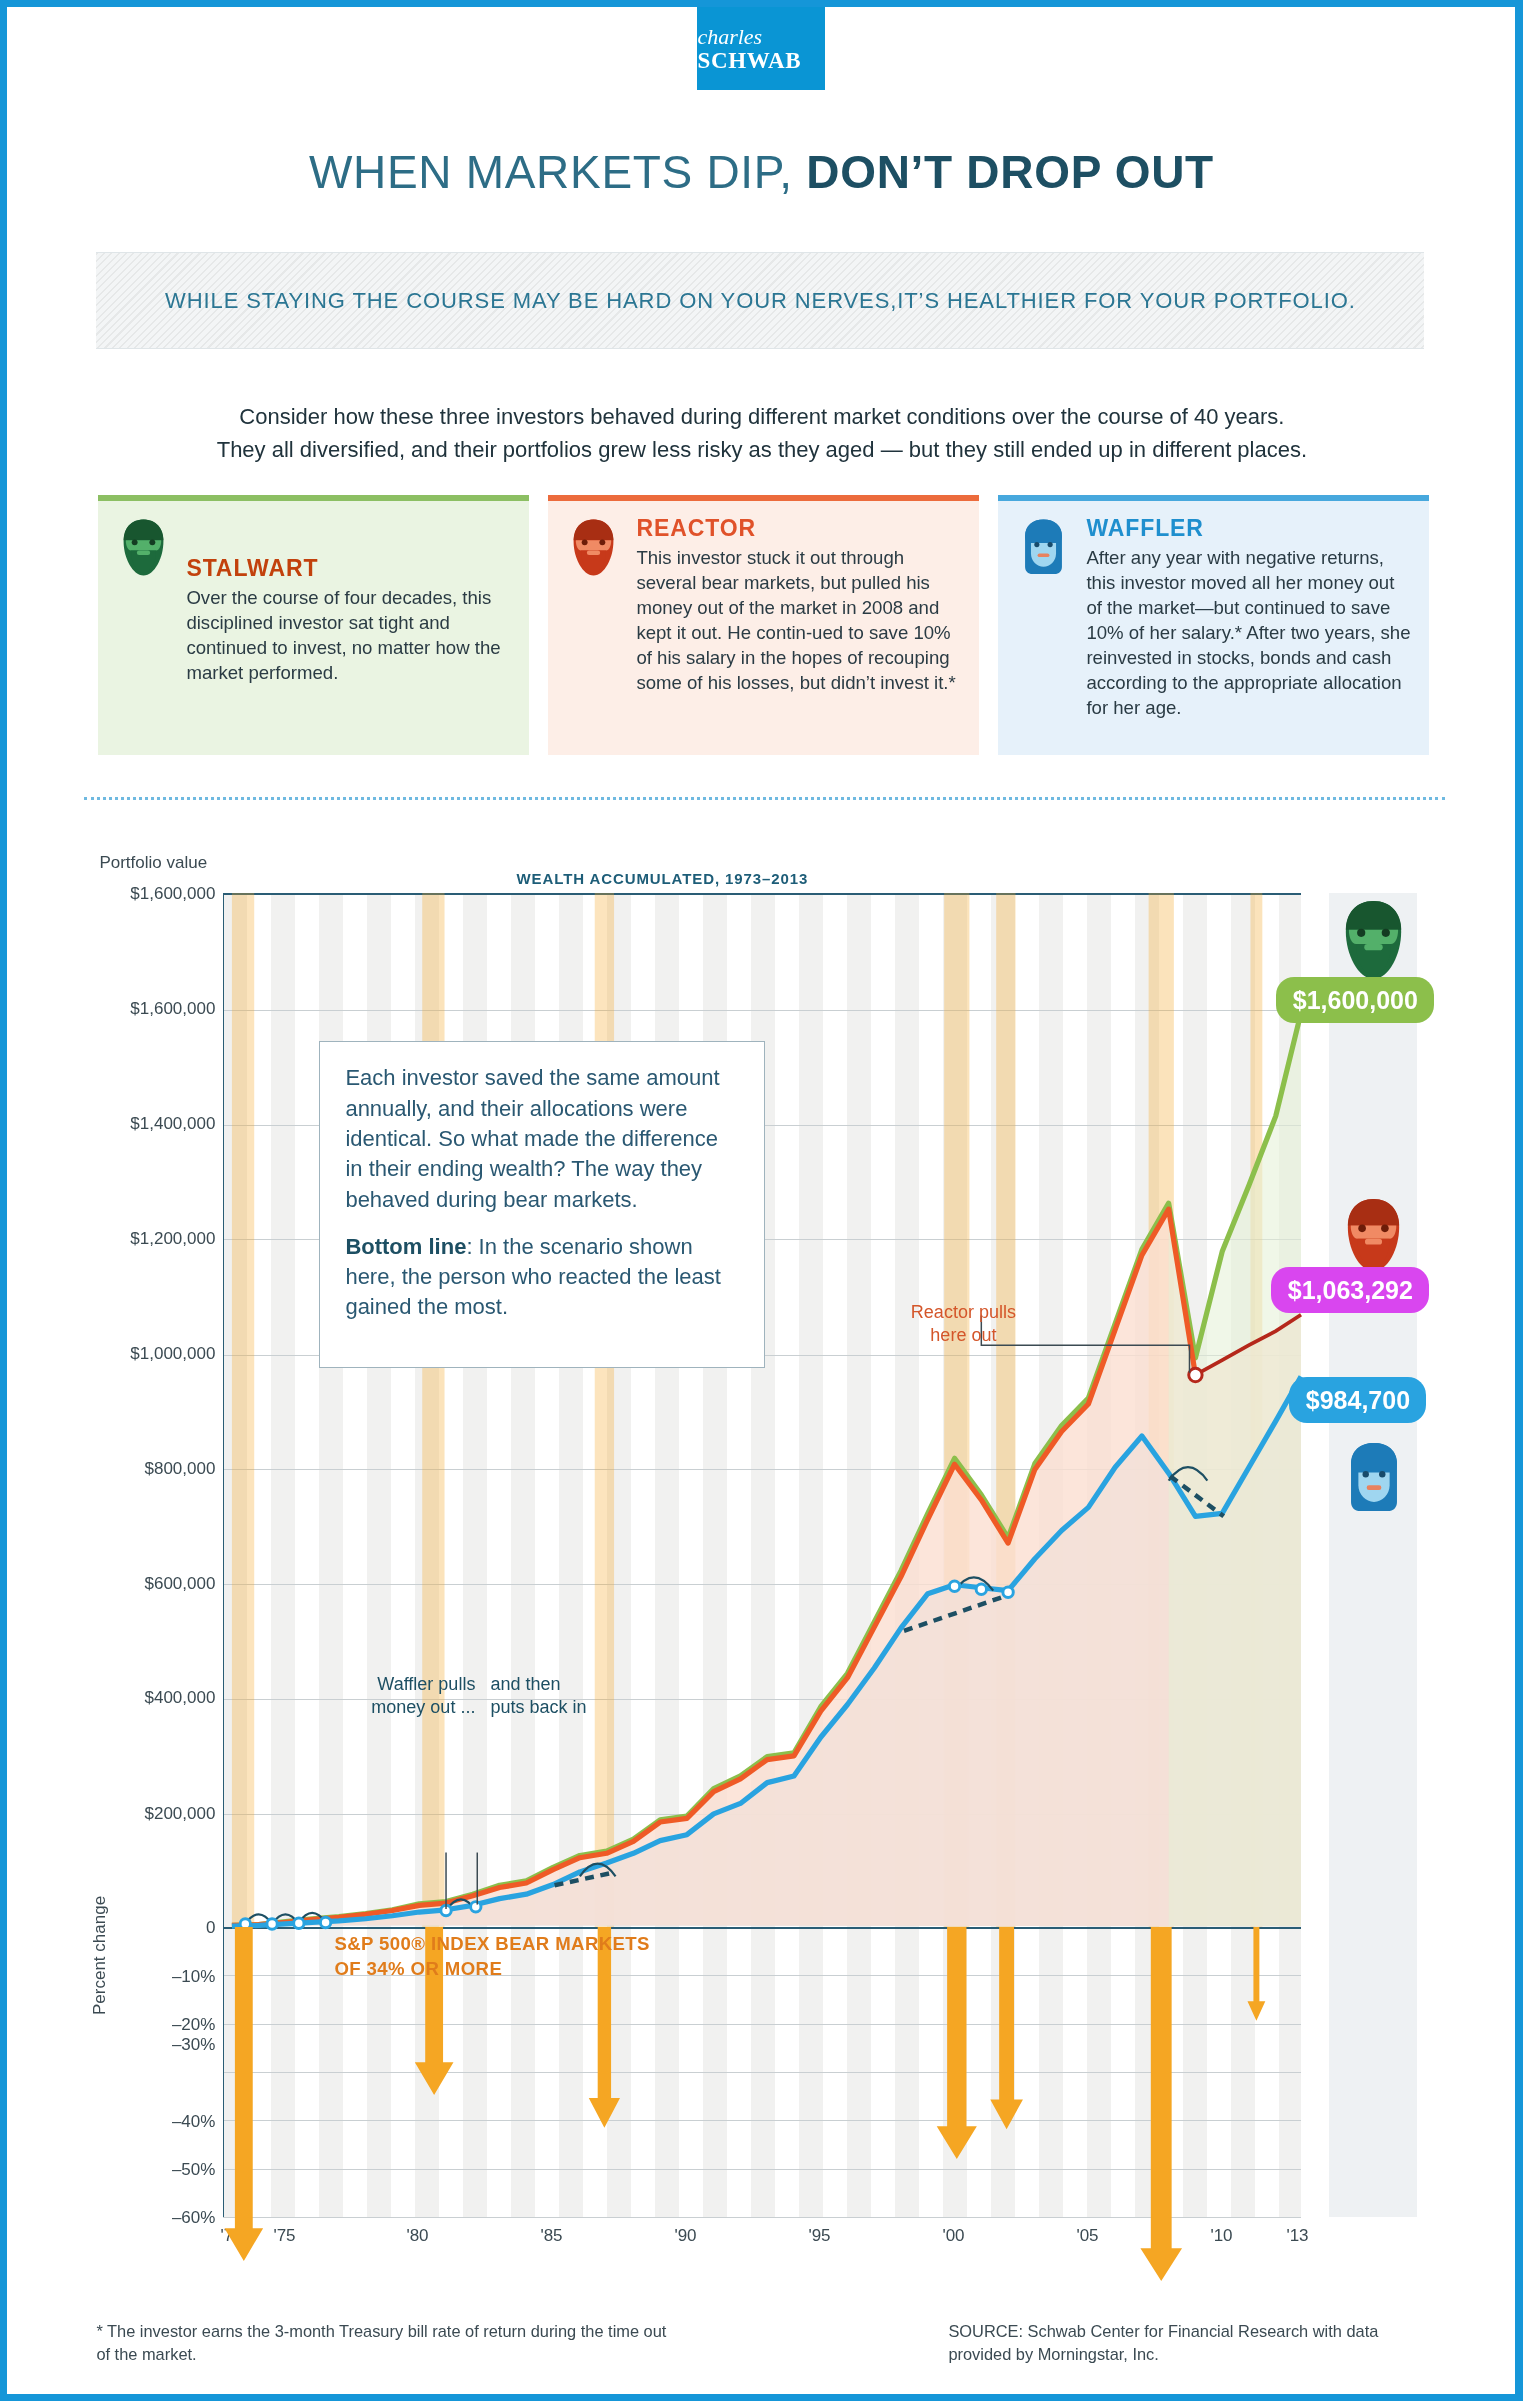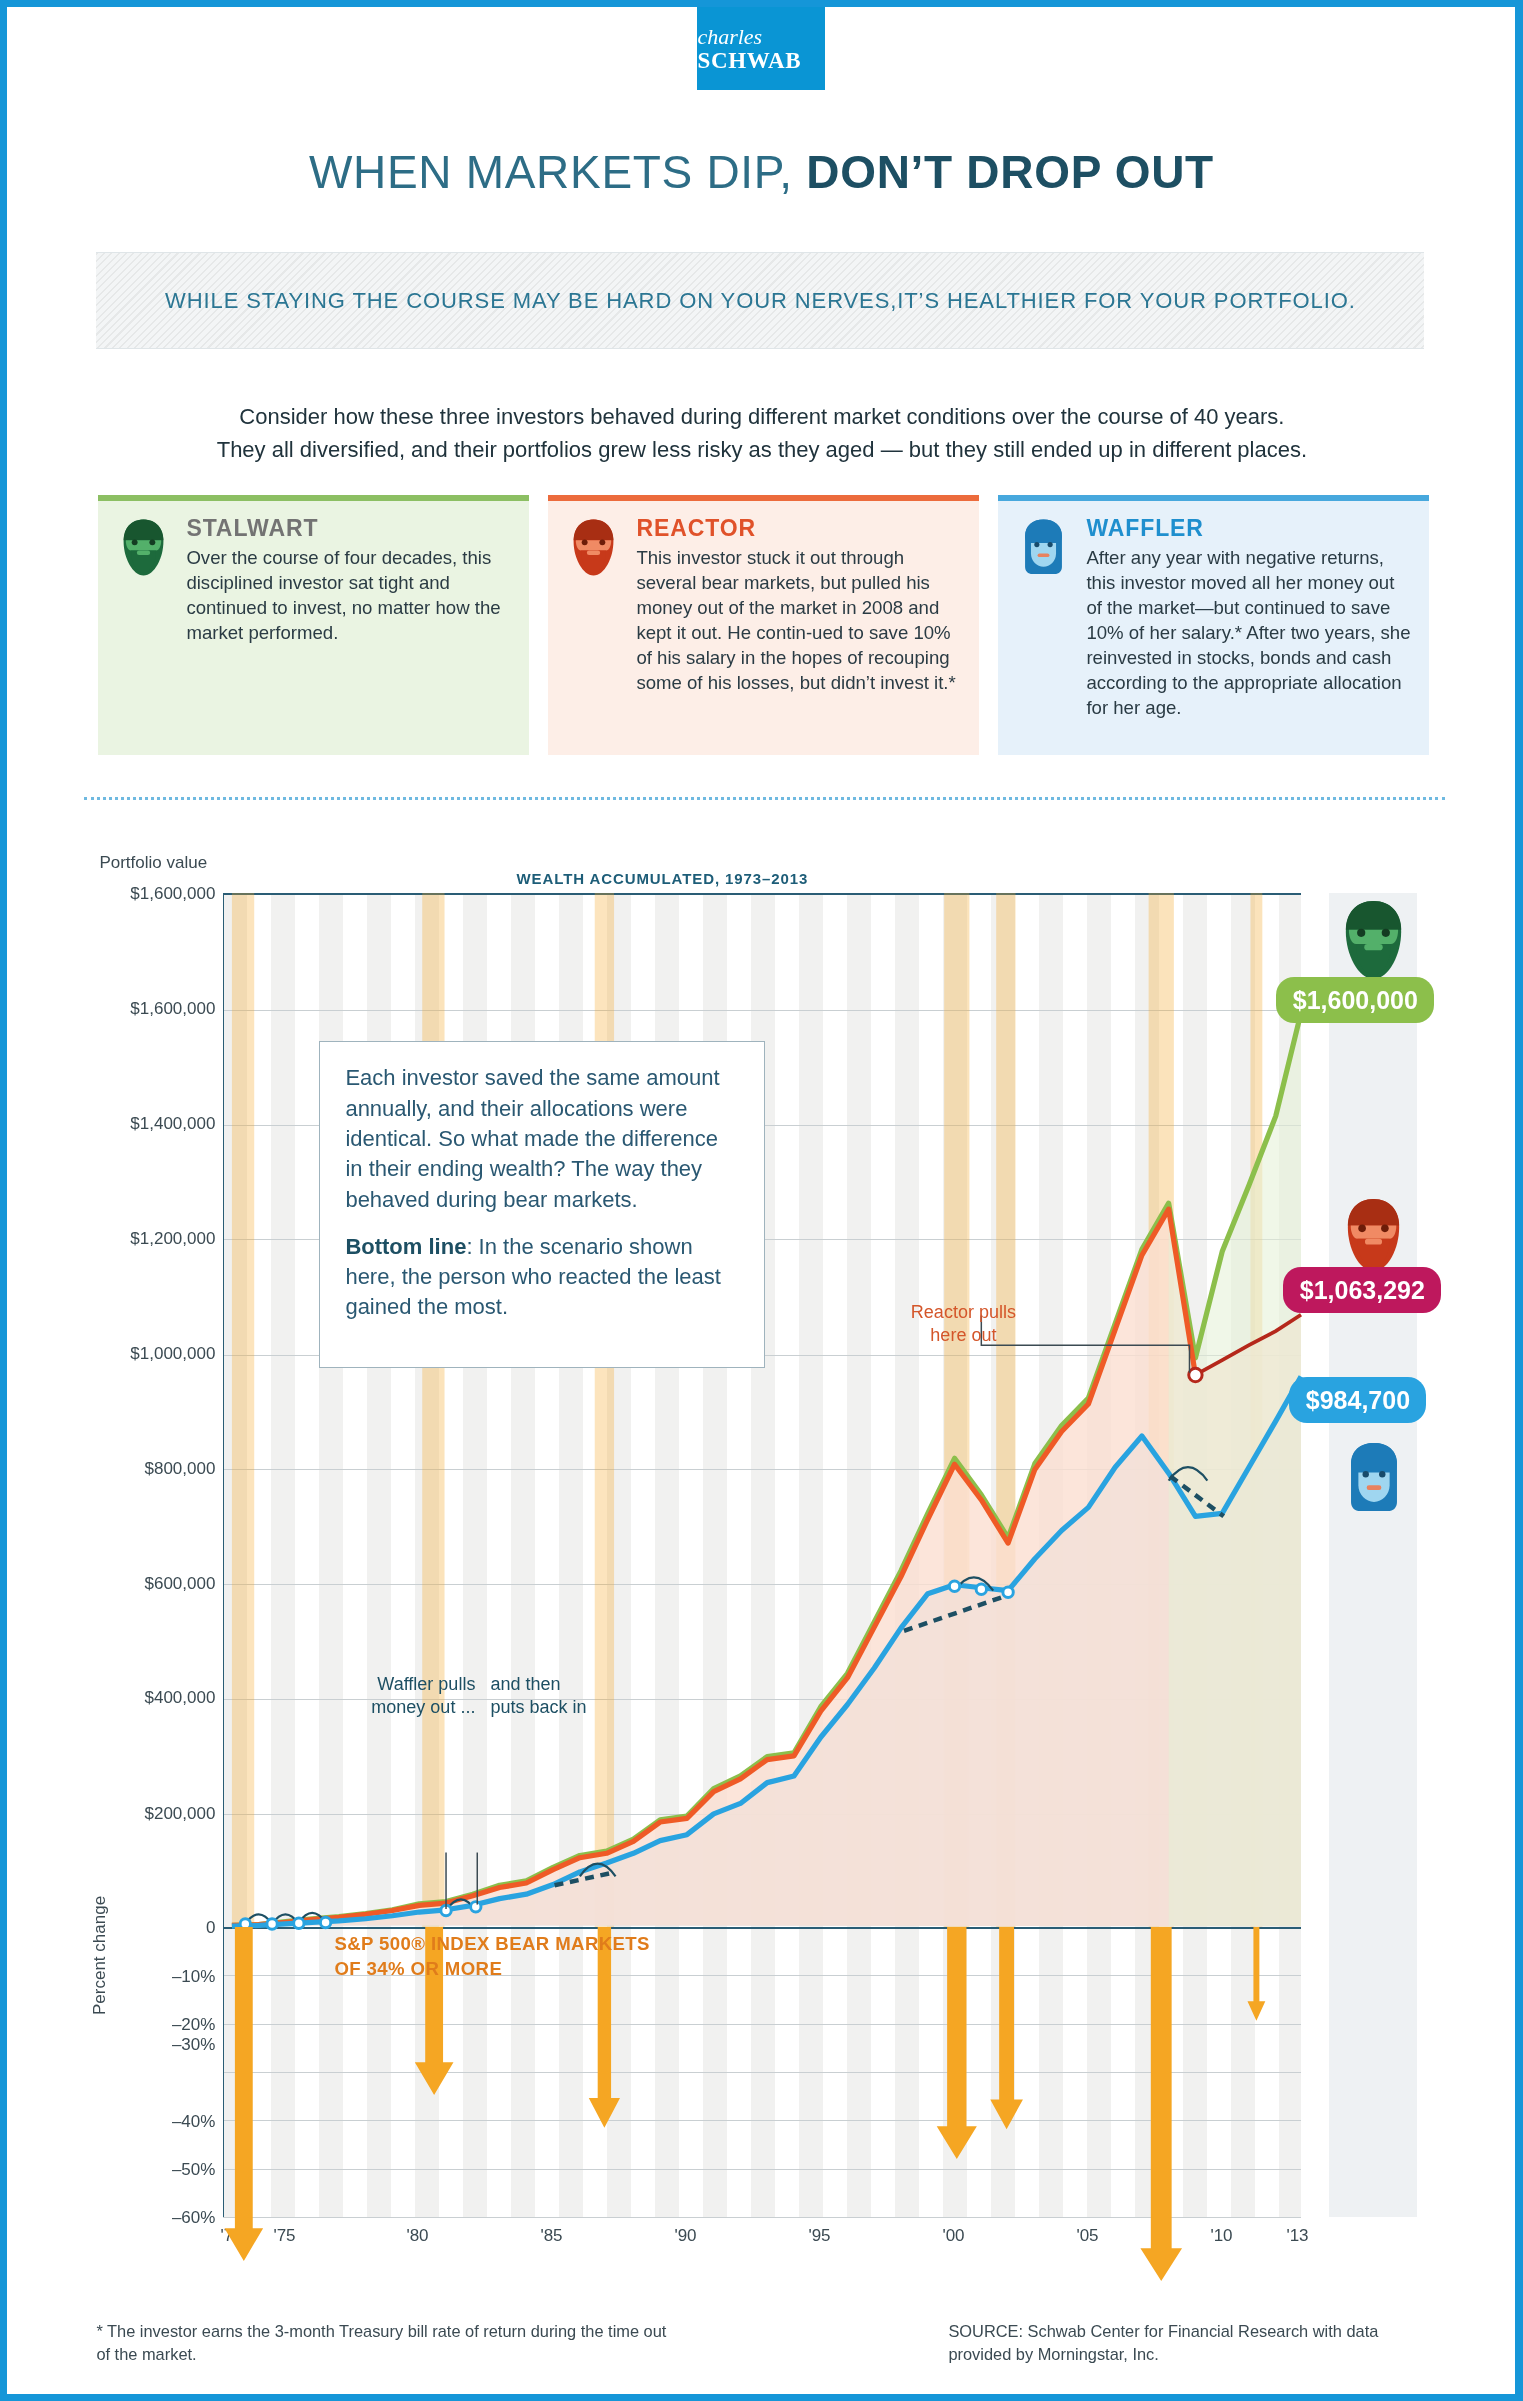--- a/index.html
+++ b/index.html
@@ -54,21 +54,21 @@
   .cards { position:absolute; left:91px; top:488px; width:1331px; height:260px; }
   .card {
     position:absolute; top:0; width:431px; height:260px;
     border-top:6.7px solid #000;
     padding:13.4px 16.4px 7.4px 88px;
   }
   .card.c1 { left:0;    background:#eaf4e2; border-top-color:#8cbf63; }
   .card.c2 { left:450px; background:#fdeee7; border-top-color:#ec6b3c; }
   .card.c3 { left:900px; background:#e6f1fa; border-top-color:#47a8dd; }
   .card h3 { margin:0 0 4.5px 0; font-size:23px; letter-spacing:0.9px; font-weight:bold; }
-  .card.c1 h3 { color:#737373; }
+  .card.c1 h3 { color:#c2410c;margin-top:40px; }
   .card.c2 h3 { color:#e0522a; }
   .card.c3 h3 { color:#1f8fce; }
   .card p { margin:0; font-size:18.6px; line-height:1.34; color:#2a3b44; }
 
   .avatar { position:absolute; left:18px; top:16.4px; width:55px; height:59px; }
 
   .dotted-div {
     position:absolute; left:77px; top:790px; width:1361px; height:0;
     border-top:3px dotted #6fb9e0;
   }
@@ -125,21 +125,21 @@
   .ann.bear {
     color:#e07c1b; font-weight:bold; letter-spacing:0.4px; font-size:18.6px; line-height:1.3;
   }
 
   
   .pill {
     position:absolute; color:#fff; font-weight:bold; font-size:25px;
     padding:8.2px 16.4px; border-radius:18px; white-space:nowrap;
   }
   .pill.green { background:#8cbf4b; }
-  .pill.orange { background:#be185d;margin-left:12px; }
+  .pill.orange { background:#d946ef; }
   .pill.blue { background:#29a3e0; }
 
   
   .footnote {
     position:absolute; left:89px; top:2313px; width:580px;
     font-size:16.4px; line-height:1.35; color:#3b4a52;
   }
   .source {
     position:absolute; right:91px; top:2313px; width:476px; text-align:left;
     font-size:16.4px; line-height:1.35; color:#3b4a52;

